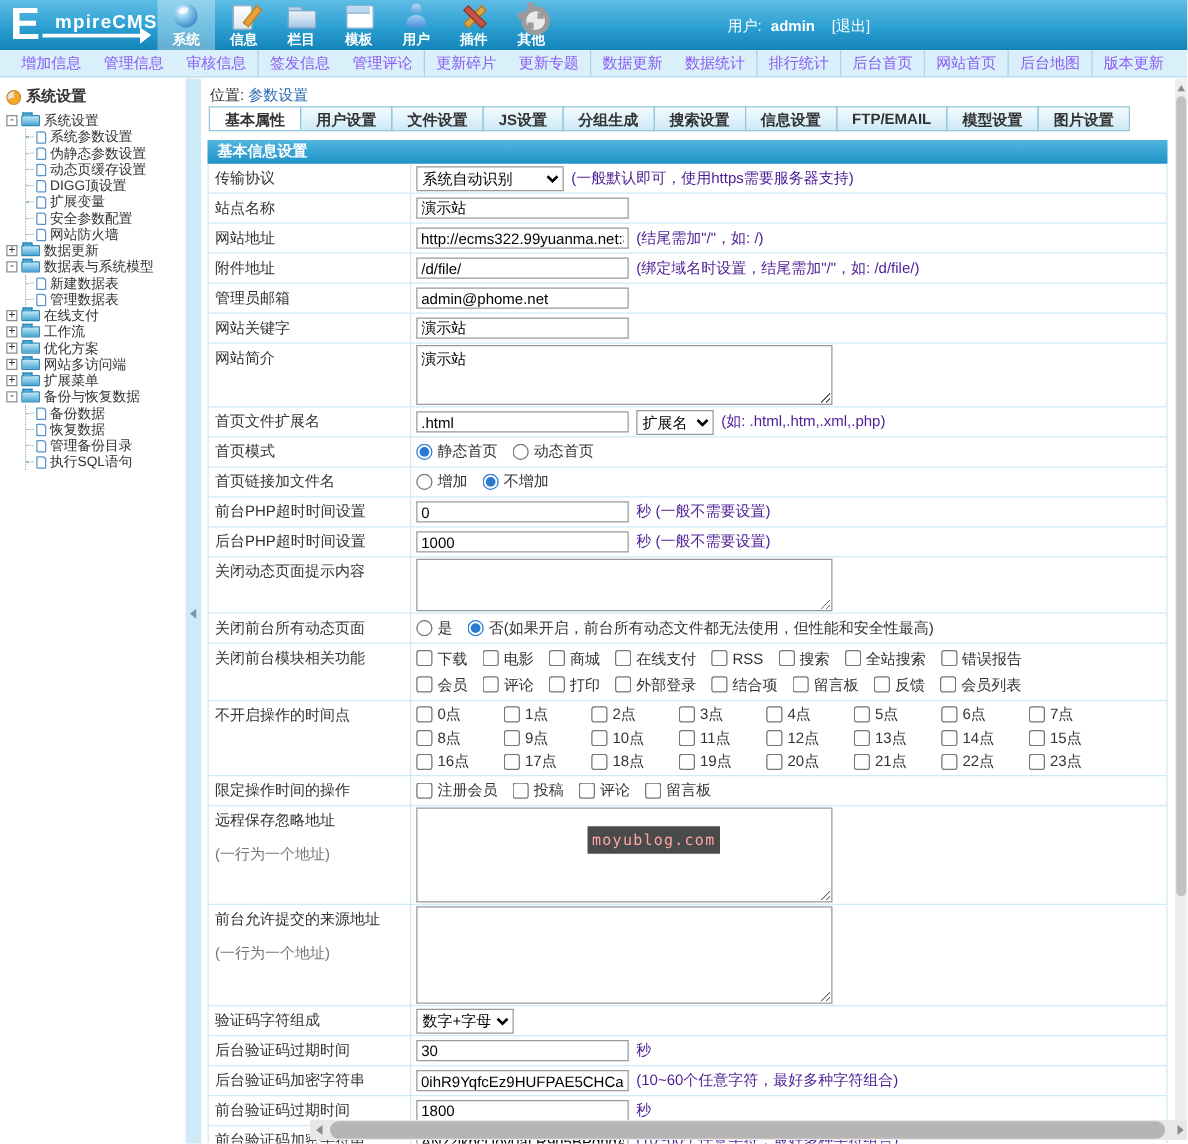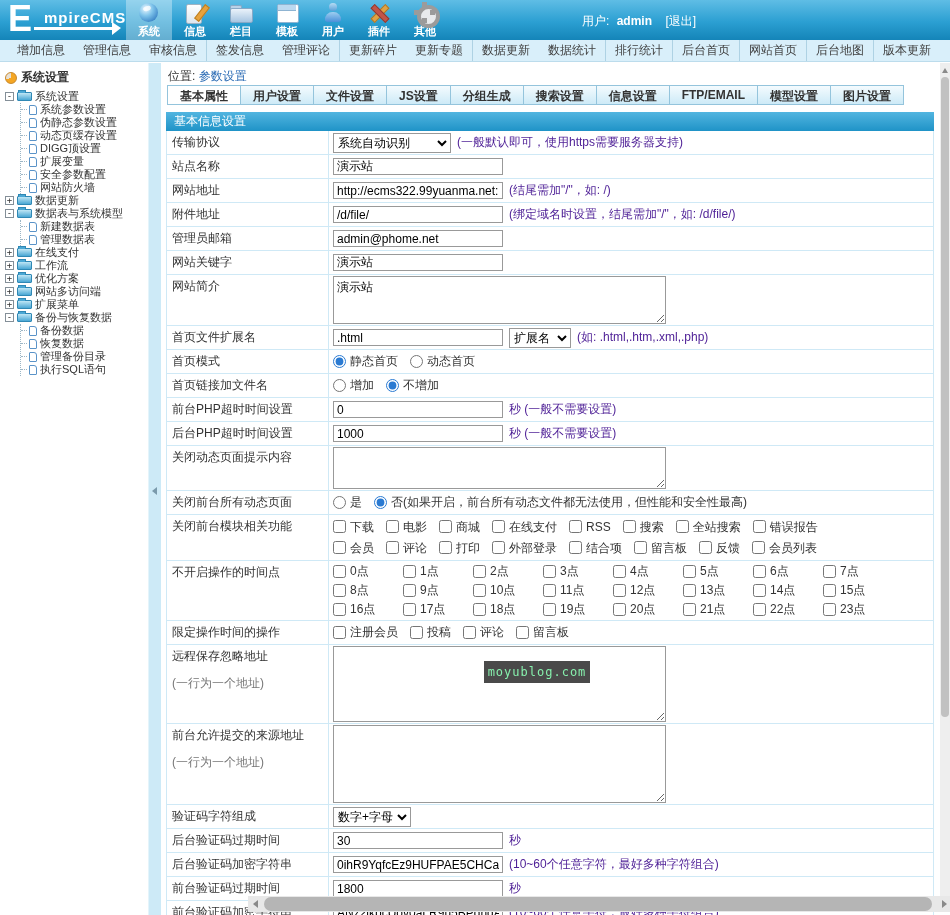--- a/index.html
+++ b/index.html
@@ -48,21 +48,21 @@
     border:4px solid #9b9b9b; background:#e8eaec; }
   .gear::after { content:""; position:absolute; left:10px; top:0; width:5px; height:5px; background:#9b9b9b;
     box-shadow:0 16px 0 #9b9b9b, -8px 8px 0 #9b9b9b, 8px 8px 0 #9b9b9b; }
   .userinfo { position:absolute; left:582px; top:13px; color:#fff; font-size:12px; }
   .userinfo b { margin:0 4px; }
   .logout { color:#fff; margin-left:6px; cursor:pointer; }
 
   
   .menubar { position:absolute; left:0; top:40px; width:950px; height:22px; background:#d9effa;
     border-bottom:1px solid #bcdcec; display:flex; align-items:center; padding-left:8px; }
-  .menu-item { padding:0 9px; line-height:21px; color:#404040; cursor:pointer; white-space:nowrap; }
+  .menu-item { padding:0 9px; line-height:21px; color:#8b5cf6; cursor:pointer; white-space:nowrap; }
   .menu-item.sep { border-right:1px solid #aed2e4; }
 
   
   .sidebar { position:absolute; left:0; top:63px; width:148px; height:852px; background:#fff; overflow:hidden; }
   .side-title { display:flex; align-items:center; margin:6px 0 4px 5px; font-weight:bold; font-size:12px; }
   .stitle-icon { width:12px; height:12px; border-radius:50%; margin-right:4px;
     background:conic-gradient(#f5a623 0 70%, #e7e0d5 70% 100%); border:1px solid #c8882a; }
   .tree { margin-left:5px; }
   .trow { display:flex; align-items:center; height:13px; font-size:11px; white-space:nowrap; cursor:pointer; }
   .tlabel { color:#333; }
@@ -87,21 +87,21 @@
 
   
   .main { position:absolute; left:161px; top:63px; width:779px; height:852px; background:#fff; overflow:hidden; }
   .breadcrumb { padding:5px 0 0 7px; height:18px; }
   .crumb-link { color:#2c6cb5; cursor:pointer; }
   .tabs { display:flex; margin:4px 0 0 6px; height:20px; }
   .tab { padding:2px 12px; border:1px solid #94c4dc; margin-right:-1px; cursor:pointer; white-space:nowrap;
     background:linear-gradient(180deg,#f4fbfe,#cdeaf7); color:#333;font-weight:bold; }
   .tab.active { background:#fff; font-weight:bold; position:relative; z-index:2; }
   .section-bar { margin:7px 0 0 5px; width:768px; height:19px; line-height:19px; padding-left:8px;
-    background:linear-gradient(180deg,#52b5e0,#1f93c7); color:#fff; font-weight:normal; }
+    background:linear-gradient(180deg,#52b5e0,#1f93c7); color:#fff; font-weight:bold; }
   .ftable { margin-left:5px; width:768px; border:1px solid #cfe9f6; border-top:none; }
   .frow { display:flex; border-bottom:1px solid #cfe9f6; min-height:20px; }
   .flabel { flex:0 0 162px; padding:3px 2px 3px 5px; border-right:1px solid #cfe9f6; }
   .sublabel { display:block; color:#777; margin-top:10px; }
   .fval { flex:1; padding:1px 4px; display:flex; align-items:center; flex-wrap:wrap; }
   .fval.block { display:block; padding-top:2px; }
   .ti { width:170px; height:17px; border:1px solid #999; padding:0 3px; font:12px "Liberation Sans","DejaVu Sans",sans-serif; color:#000; background:#fff; }
   select { height:20px; font:12px "Liberation Sans","DejaVu Sans",sans-serif; border:1px solid #999; background:#fff; }
   .sel-protocol { width:118px; } .sel-ext { width:62px; margin-left:6px; } .sel-key { width:78px; }
   textarea { border:1px solid #999; font:12px "Liberation Sans","DejaVu Sans",sans-serif; padding:2px 3px; }
@@ -109,22 +109,22 @@
   .ta-close { width:333px; height:42px; }
   .ta-big { width:333px; height:76px; }
   .ta-big2 { width:333px; height:78px; }
   .note { color:#4c1d95; margin-left:6px; white-space:nowrap; }
   .opt { display:inline-flex; align-items:center; margin-right:12px; height:19px; cursor:pointer; white-space:nowrap; }
   .opt input { width:13px; height:13px; margin:0 4px 0 0; accent-color:#2a7ad2; }
   .opt-line { display:block; line-height:18px; }
   .hour { width:70px; margin-right:0; }
 
   
-  .watermark { position:absolute; left:484px; top:661px; width:106px; height:22px; background:#4a4a4a;
-    color:#86efac; font-family:"DejaVu Sans Mono",monospace; font-size:12px; letter-spacing:1px;
+  .watermark { position:absolute; left:470px; top:661px; width:106px; height:22px; background:#4a4a4a;
+    color:#fca5a5; font-family:"DejaVu Sans Mono",monospace; font-size:12px; letter-spacing:1px;
     display:flex; align-items:center; justify-content:center; z-index:40; }
 
   
   .vscroll { position:absolute; left:940px; top:63px; width:10px; height:833px; background:#eeeeee; z-index:45; }
   .vscroll .arrow-up { position:absolute; left:2px; top:5px; border-left:3px solid transparent;
     border-right:3px solid transparent; border-bottom:5px solid #8a8a8a; }
   .vscroll .vthumb { position:absolute; left:1px; top:14px; width:8px; height:640px; background:#c1c1c1; border-radius:4px; }
   .hscroll { position:absolute; left:248px; top:896px; width:702px; height:16px; background:#e8e8e8; z-index:50; display:flex; align-items:center; }
   .hscroll .arrow-left { position:absolute; left:5px; top:4px; border-top:4px solid transparent;
     border-bottom:4px solid transparent; border-right:5px solid #8a8a8a; }

